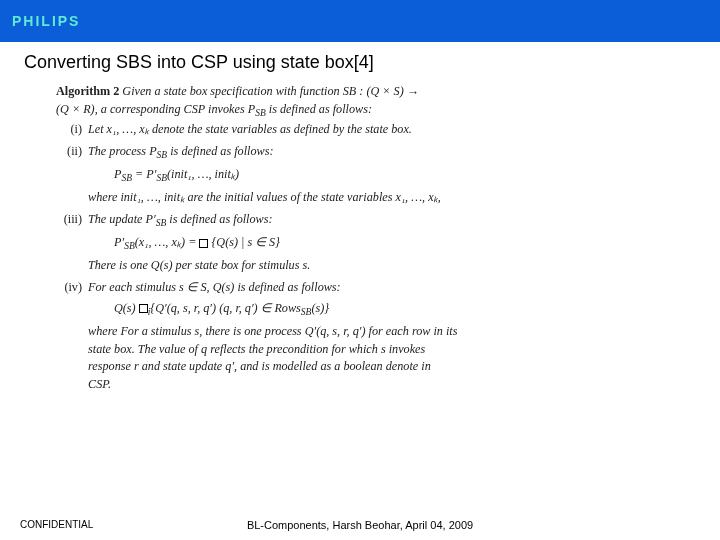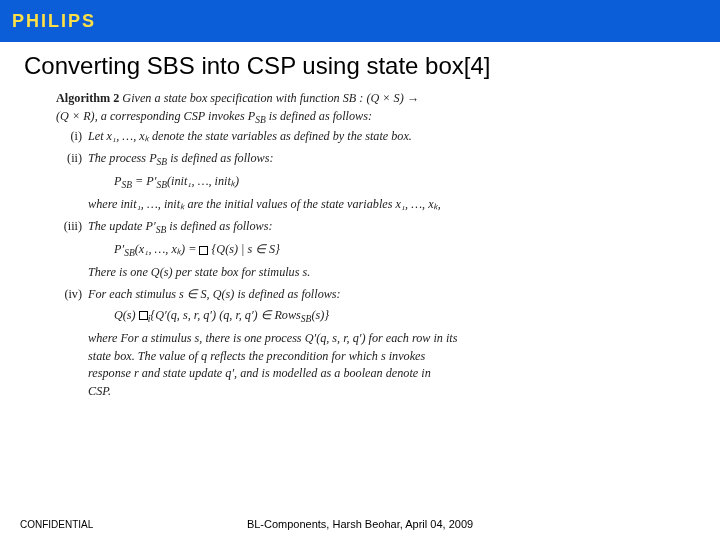--- a/index.html
+++ b/index.html
@@ -13,28 +13,28 @@
   }
   .header-bar {
     width: 100%;
     height: 42px;
     background: #0b5ed7;
     display: flex;
     align-items: center;
     padding-left: 12px;
   }
   .logo {
-    color: #fde047;
+    color: #5eead4;
     font-weight: bold;
-    font-size: 18px;
+    font-size: 14px;
     letter-spacing: 2px;
     font-family: Arial, sans-serif;
   }
   .title {
-    font-size: 24px;
+    font-size: 18px;
     font-weight: normal;
     color: #000;
     padding: 10px 16px 6px 24px;
     font-family: Arial, sans-serif;
   }
   .content {
     padding: 4px 56px 0 56px;
     font-family: "Times New Roman", serif;
     font-size: 12.2px;
     line-height: 1.45;
@@ -64,21 +64,21 @@
     margin: 3px 0 3px 26px;
     font-style: italic;
   }
   .sub { vertical-align: sub; font-size: 0.78em; }
   .footer {
     position: absolute;
     bottom: 10px;
     left: 0;
     width: 100%;
     display: flex;
-    align-items: flex-end;
+    align-items: flex-start;
     padding: 0 20px;
   }
   .confidential {
     font-size: 10px;
     color: #000;
     font-family: Arial, sans-serif;
   }
   .footer-meta {
     font-size: 11px;
     font-family: Arial, sans-serif;

